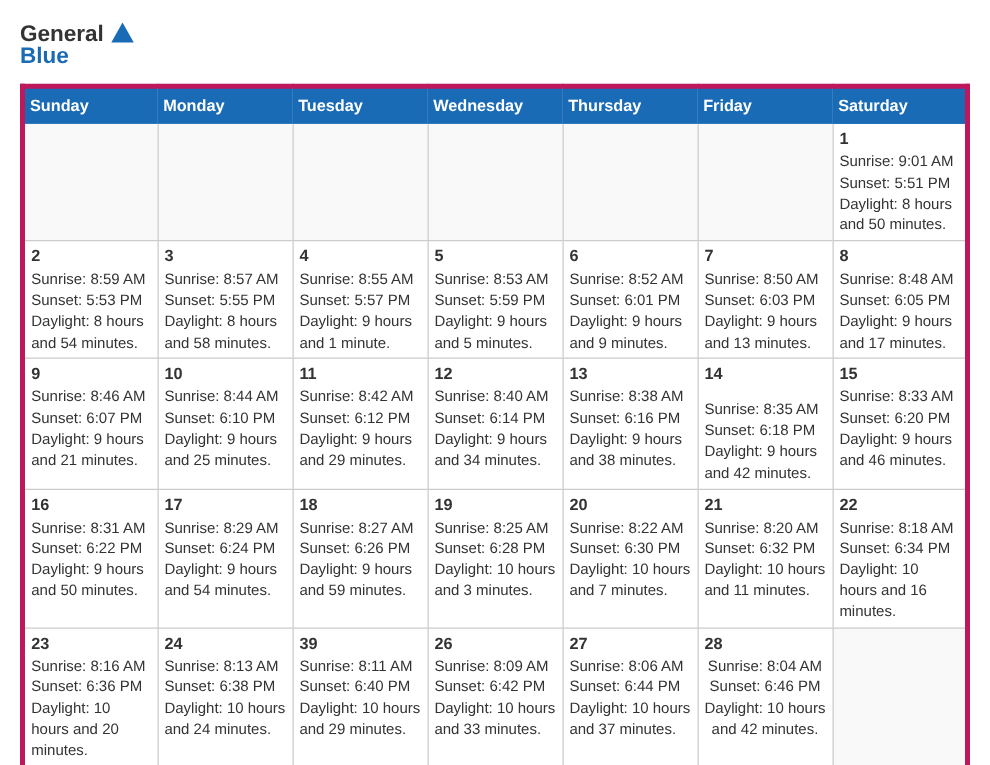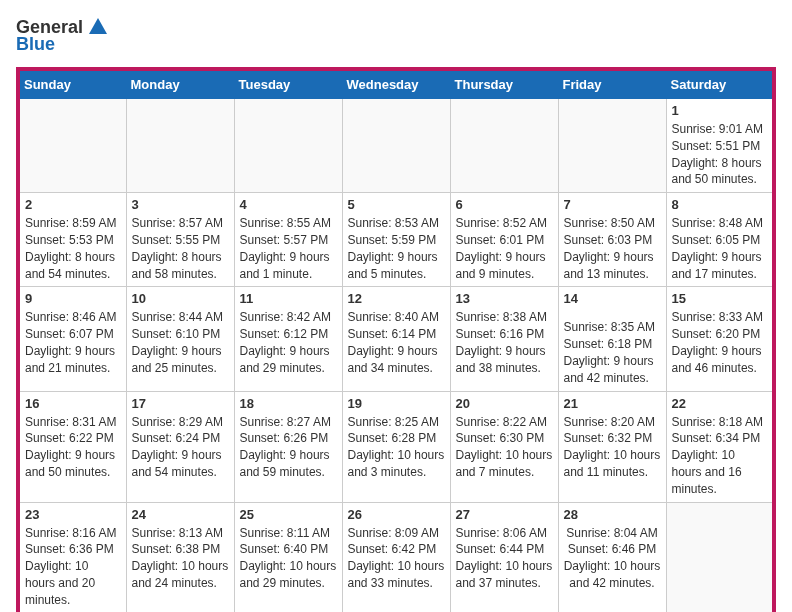--- a/index.html
+++ b/index.html
@@ -262,21 +262,21 @@
 Sunset: 6:36 PM
 Daylight: 10 hours and 20 minutes.</div>
         </td>
         <td>
           <span class="day-number">24</span>
           <div class="day-info" style="white-space: pre-line;">Sunrise: 8:13 AM
 Sunset: 6:38 PM
 Daylight: 10 hours and 24 minutes.</div>
         </td>
         <td>
-          <span class="day-number">25</span>
+          <span class="day-number">39</span>
           <div class="day-info" style="white-space: pre-line;">Sunrise: 8:11 AM
 Sunset: 6:40 PM
 Daylight: 10 hours and 29 minutes.</div>
         </td>
         <td>
           <span class="day-number">26</span>
           <div class="day-info" style="white-space: pre-line;">Sunrise: 8:09 AM
 Sunset: 6:42 PM
 Daylight: 10 hours and 33 minutes.</div>
         </td>

